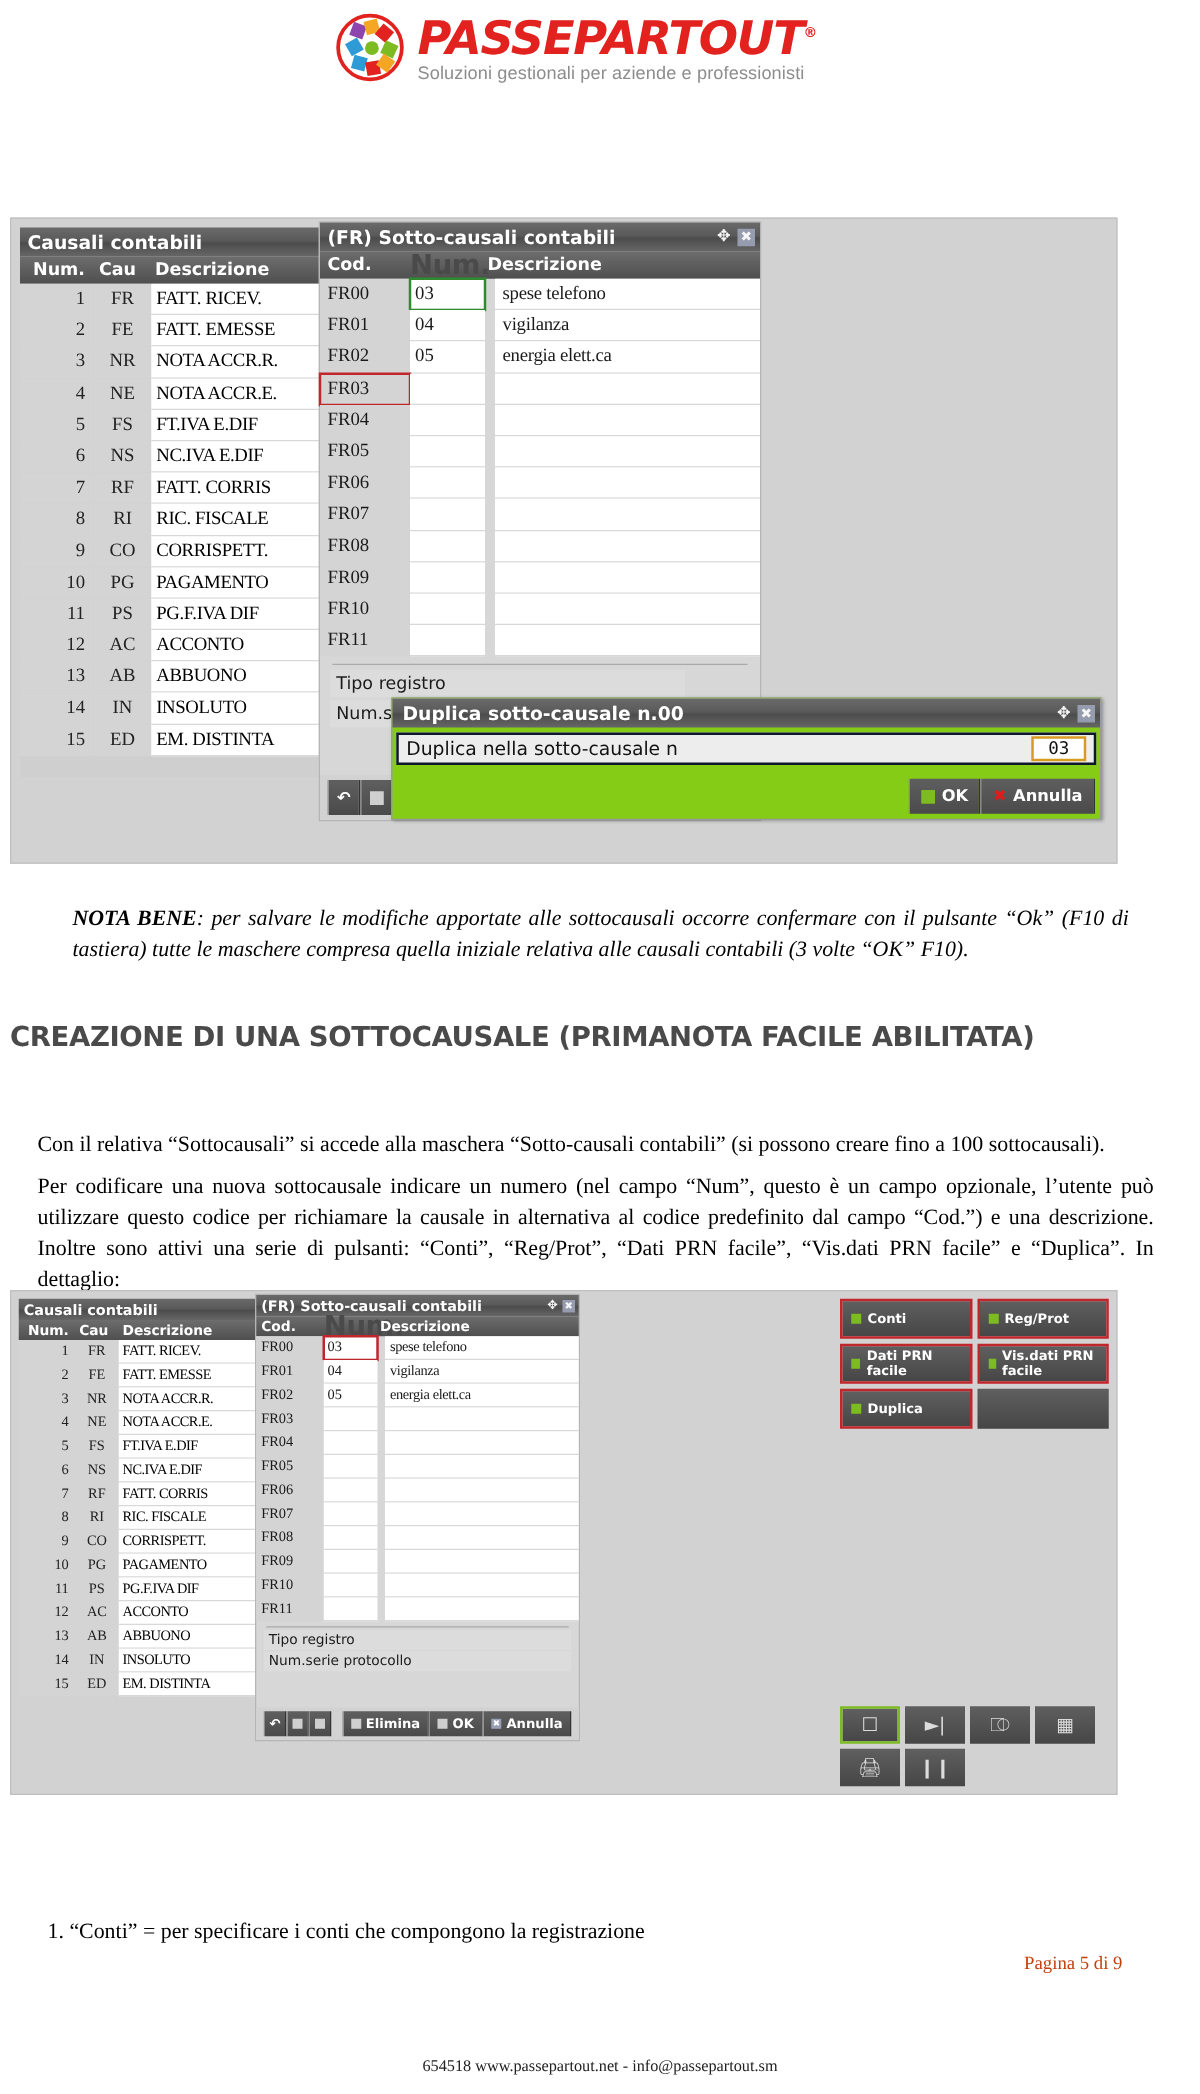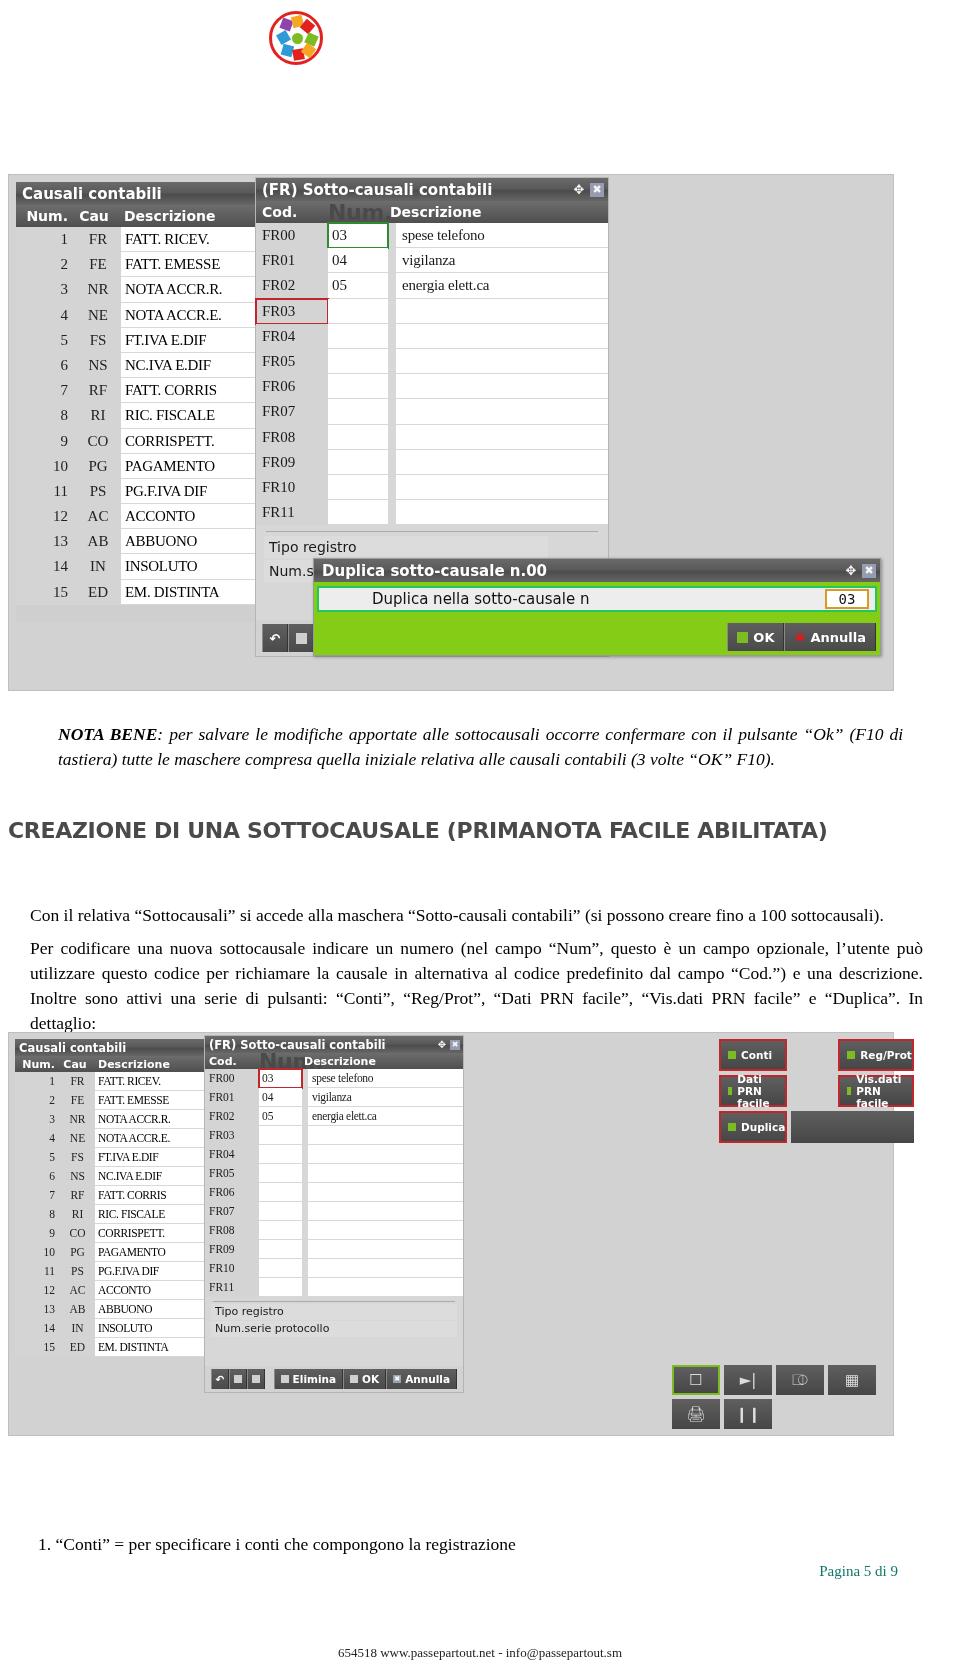--- a/index.html
+++ b/index.html
@@ -85,21 +85,21 @@
   }
   .btn.sq{width:26px;padding:0;}
   .sw{width:11px;height:11px;display:inline-block;}
   .sw.green{background:#7dbb23;}
   .sw.grey{background:#cfcfcf;}
   .sw.red{color:#e01b1b;font-size:13px;line-height:11px;}
 
   
   .dlg{position:absolute;left:304px;top:383px;width:566px;height:96px;background:#84cc16;border:1px solid #9a9a9a;box-shadow:1px 1px 3px rgba(0,0,0,.35);}
   .dlg .titlebar{width:100%;height:23px;padding-left:8px;font-size:15px;justify-content:space-between;}
-  .dlg .row{position:relative;margin:4px 3px 0 3px;height:26px;border:2px solid #22c55e;display:flex;align-items:center;background:#ededed;box-sizing:border-box;padding-left:47px;}
+  .dlg .row{position:relative;margin:4px 3px 0 3px;height:26px;border:2px solid #0f172a;display:flex;align-items:center;background:#ededed;box-sizing:border-box;}
   .dlg .rowlbl{font-family:"DejaVu Sans", sans-serif;font-size:15px;color:#111;padding-left:6px;flex:1;}
   .dlg .rowval{width:44px;height:20px;margin-right:6px;border:2px solid #d79a22;background:#fff;font-family:"DejaVu Sans Mono", monospace;font-size:14px;color:#111;display:flex;align-items:center;justify-content:center;box-sizing:border-box;}
   .dlg .foot{position:absolute;right:4px;bottom:4px;display:flex;}
 
   .ticon{width:14px;height:14px;position:relative;opacity:.95;}
   .ticon.x{background:#9aa0b4;color:#fff;font-family:"DejaVu Sans", sans-serif;font-size:11px;line-height:14px;text-align:center;}
   .ticon.move{color:#fff;font-size:13px;line-height:14px;text-align:center;}
 
   
   .txt{position:absolute;font-family:"Liberation Serif", serif;color:#000;}
@@ -140,55 +140,59 @@
   .sc2 .sw{width:8px;height:8px;}
 
   
   .panel{position:absolute;right:6px;top:6px;width:215px;bottom:6px;}
   .pgrid{display:grid;grid-template-columns:1fr 1fr;gap:4px;}
   .pbtn{
     background:linear-gradient(to bottom,#5f5f5f,#464646);
     color:#fff;font-family:"DejaVu Sans", sans-serif;font-weight:bold;font-size:10.5px;
     height:32px;display:flex;align-items:center;gap:5px;padding-left:7px;box-sizing:border-box;
   }
-  .pbtn.outl{border:2px solid #c0272d;margin-left:47px;}
+  .pbtn.outl{border:2px solid #c0272d;}
   .pbtn.empty{background:linear-gradient(to bottom,#5f5f5f,#464646);}
   .picons{position:absolute;left:0;right:0;bottom:0;}
   .pirow{display:flex;gap:4px;margin-top:4px;}
   .pic{
     width:48px;height:30px;background:linear-gradient(to bottom,#5f5f5f,#464646);
     display:flex;align-items:center;justify-content:center;color:#dcdcdc;font-size:15px;
     font-family:"DejaVu Sans", sans-serif;box-sizing:border-box;
   }
   .pic.sel{border:2px solid #7dbb23;}
 
   
   .footer{position:absolute;left:0;right:0;bottom:14px;text-align:center;}
   .foot-line{font-family:"Liberation Serif", serif;font-size:13px;color:#222;line-height:17px;}
-  .pagenum{position:absolute;right:62px;bottom:95px;font-family:"Liberation Serif", serif;font-size:15px;color:#0f766e;}
+  .pagenum{position:absolute;right:62px;bottom:95px;font-family:"Liberation Serif", serif;font-size:15px;color:#c2410c;}
   .listline{position:absolute;left:38px;bottom:120px;font-family:"Liberation Serif", serif;font-size:17.5px;color:#000;}
 </style>
 </head>
 <body>
 
 <div class="page">
 
   <div class="logo-wrap">
     <div class="logo-mark">
       <div class="ring"></div>
       <div class="petal" style="left:13px;top:9px;background:#8e44ad;transform:rotate(20deg);"></div>
       <div class="petal" style="left:24px;top:6px;background:#f5a623;transform:rotate(-15deg);"></div>
       <div class="petal" style="left:34px;top:11px;background:#e2221f;transform:rotate(40deg);"></div>
       <div class="petal" style="left:10px;top:22px;background:#2e9bd6;transform:rotate(-30deg);"></div>
       <div class="petal" style="left:38px;top:24px;background:#7dbb23;transform:rotate(25deg);"></div>
       <div class="petal" style="left:14px;top:35px;background:#2e9bd6;transform:rotate(15deg);"></div>
       <div class="petal" style="left:25px;top:39px;background:#e2221f;transform:rotate(-10deg);"></div>
       <div class="petal" style="left:35px;top:35px;background:#f5a623;transform:rotate(35deg);"></div>
       <div class="petal" style="left:24px;top:23px;background:#7dbb23;border-radius:50%;"></div>
     </div>
+    <div class="logo-text">
+      <div class="logo-title"><span>PASSEPARTOUT</span><sup>®</sup></div>
+      <div class="logo-sub">Soluzioni gestionali per aziende e professionisti</div>
+    </div>
   </div>
 
   <div class="shot1">
 
     <div class="cc">
       <div class="titlebar">
         <span>Causali contabili</span>
       </div>
       <div class="colhead">
         <span class="c1">Num.</span>

